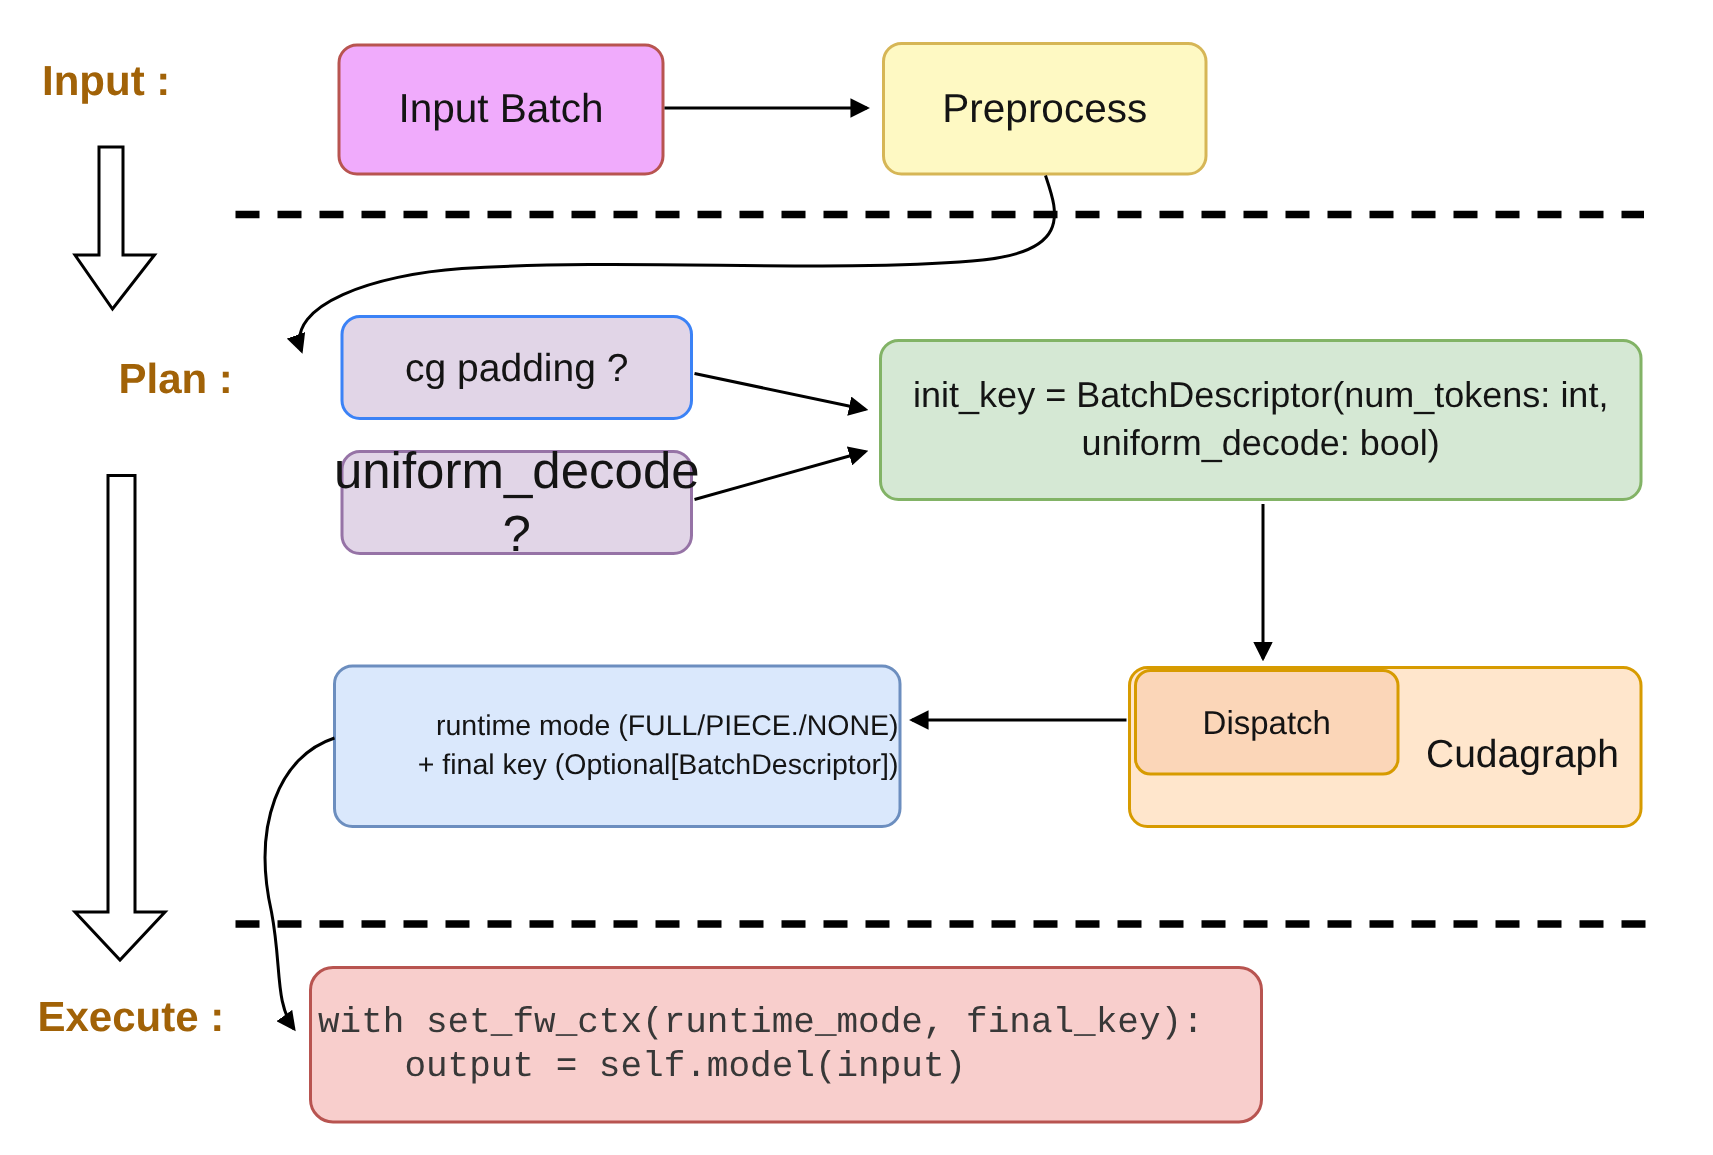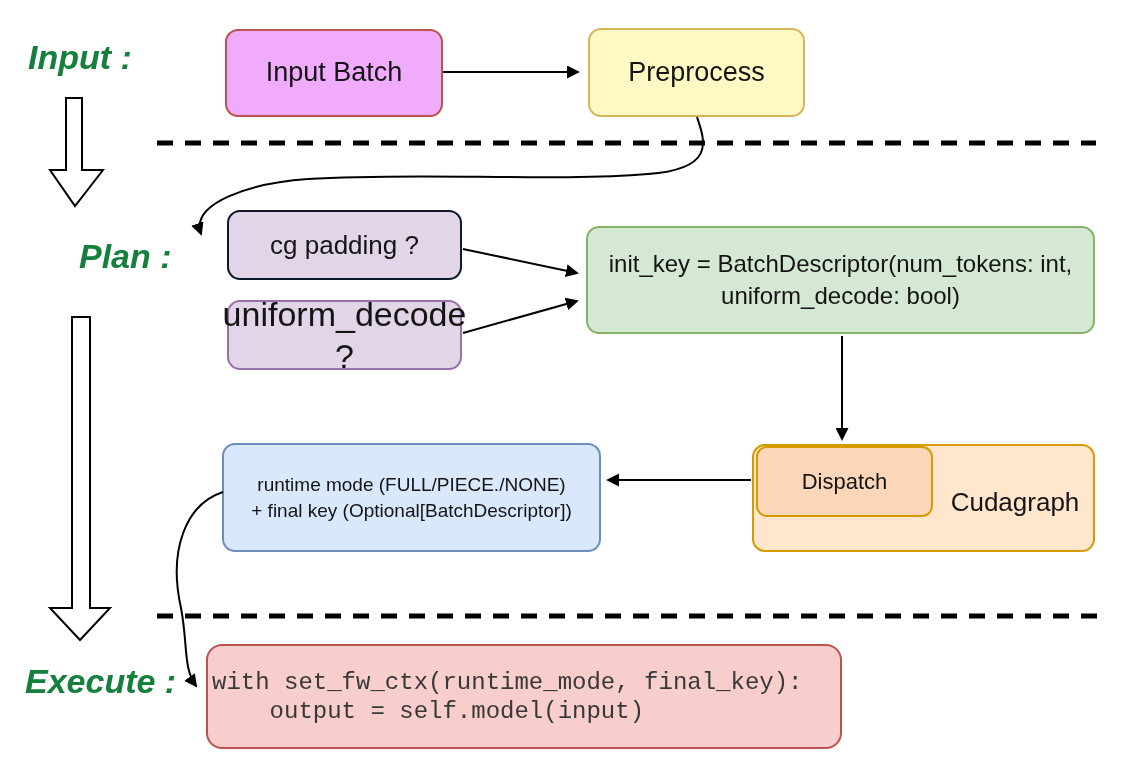--- a/index.html
+++ b/index.html
@@ -6,31 +6,31 @@
   .canvas{
     position:relative;width:1142px;height:770px;background:#ffffff;
     font-family:"Liberation Sans",sans-serif;overflow:hidden;color:#141414;
   }
   svg.wires{position:absolute;left:0;top:0;width:1142px;height:770px;z-index:2;pointer-events:none;}
   .node{
     position:absolute;box-sizing:border-box;z-index:1;
     display:flex;flex-direction:column;align-items:center;justify-content:center;
     text-align:center;border-radius:13px;line-height:1.25;
   }
-  .stage-label{position:absolute;z-index:1;font-weight:bold;font-size:34px;color:#15803d;font-style:italic;}
+  .stage-label{position:absolute;z-index:1;font-weight:bold;font-size:28px;color:#a16207;}
 
   .input-batch{left:225px;top:29px;width:218px;height:88px;background:#f0abfc;border:2px solid #b85450;font-size:27px;}
   .preprocess{left:588px;top:28px;width:217px;height:89px;background:#fef9c3;border:2px solid #d6b656;font-size:27px;}
-  .cg-padding{left:227px;top:210px;width:235px;height:70px;background:#e1d5e7;border:2px solid #0f172a;font-size:26px;}
+  .cg-padding{left:227px;top:210px;width:235px;height:70px;background:#e1d5e7;border:2px solid #3b82f6;font-size:26px;}
   .uniform-decode{left:227px;top:300px;width:235px;height:70px;background:#e1d5e7;border:2px solid #9673a6;font-size:34px;}
   .init-key{left:586px;top:226px;width:509px;height:108px;background:#d5e8d4;border:2px solid #82b366;font-size:24px;line-height:32px;}
   .dispatcher-outer{left:752px;top:444px;width:343px;height:108px;background:#ffe6cc;border:2px solid #d79b00;}
   .dispatch-inner{left:756px;top:446px;width:177px;height:71px;background:#fbd6b8;border:2px solid #d79b00;font-size:22px;border-radius:11px;z-index:2;}
   .dispatcher-label{left:933px;top:462px;width:164px;height:80px;background:transparent;border:none;font-size:26px;line-height:33px;z-index:2;}
-  .runtime-mode{left:222px;top:443px;width:379px;height:109px;background:#dae8fc;border:2px solid #6c8ebf;font-size:19px;line-height:26px;}
+  .runtime-mode{left:222px;top:443px;width:379px;height:109px;background:#dae8fc;border:2px solid #6c8ebf;font-size:19px;line-height:26px;align-items:flex-end;}
   .execute-code{
     left:206px;top:644px;width:636px;height:105px;background:#f8cecc;border:2px solid #b85450;
     font-family:"Liberation Mono","DejaVu Sans Mono",monospace;font-size:24px;line-height:29px;
     align-items:flex-start;text-align:center;padding-left:4px;color:#383838;border-radius:16px;
   }
   .code-line{white-space:pre;}
   .input-label{left:28px;top:38px;}
   .plan-label{left:40px;top:237px;margin-left:39px;}
   .execute-label{left:25px;top:662px;}
 </style>

